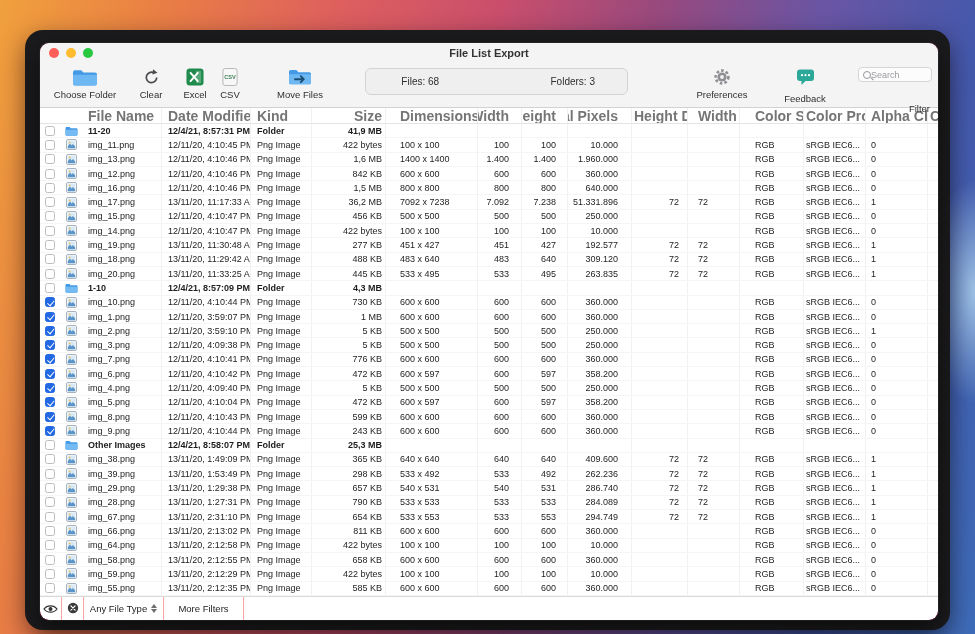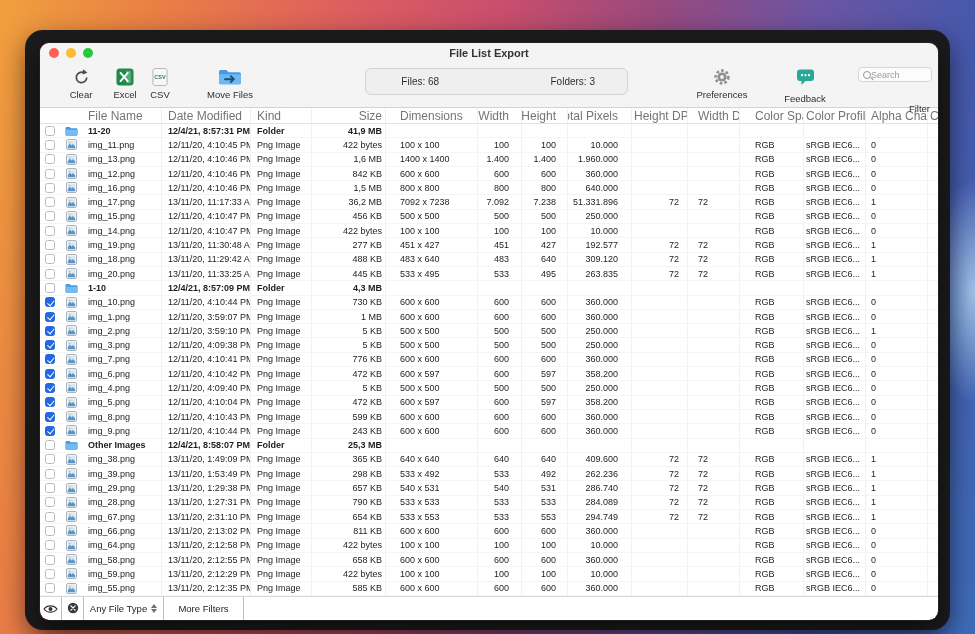--- a/index.html
+++ b/index.html
@@ -37,22 +37,22 @@
   .search-wrap{position:absolute;left:818px;top:4px;width:74px;}
   .search-field{height:15px;border:1px solid #d6d6d6;border-radius:4px;background:#fcfcfc;display:flex;align-items:center;
     padding:0 4px;box-sizing:border-box;}
   .mag{width:6px;height:6px;border:1.2px solid #98989d;border-radius:50%;position:relative;flex:0 0 auto;}
   .mag::after{content:"";position:absolute;width:3.5px;height:1.2px;background:#98989d;transform:rotate(45deg);right:-3px;bottom:-1.5px;}
   .search-ph{font-size:9px;color:#9b9ba0;}
   .filter-label{font-size:9.5px;color:#2f2f2f;text-align:right;margin-top:21px;padding-right:2px;}
 
   
   .thead{flex:0 0 16px;height:16px;display:flex;background:#fff;border-bottom:1px solid #e4e4e4;box-sizing:border-box;}
-  .hcell{display:flex;align-items:center;font-size:12px;color:#757575;box-sizing:border-box;
-    border-right:1px solid #f0f0f0;white-space:nowrap;overflow:hidden;}
+  .hcell{display:flex;align-items:center;font-size:14px;color:#757575;box-sizing:border-box;
+    border-right:1px solid #f0f0f0;white-space:nowrap;overflow:hidden;font-weight:bold;}
   .tbody{flex:1;background:#fff;overflow:hidden;}
   .row{display:flex;height:14.303px;box-sizing:border-box;border-bottom:1px solid #f5f5f5;}
   .cell{display:flex;align-items:center;height:100%;font-size:9px;color:#1d1d1f;box-sizing:border-box;
     border-right:1px solid #f1f1f1;white-space:nowrap;overflow:hidden;}
   .row.folder .cell{font-weight:700;}
 
   .c-check{width:20px;justify-content:center}
   .c-icon{width:22px;justify-content:center}
   .c-name{width:80px;padding-left:6px}
   .c-date{width:89px;padding-left:6px}
@@ -99,20 +99,29 @@
       <div class="titlebar">
         <div class="lights">
           <span class="light red"></span>
           <span class="light yellow"></span>
           <span class="light green"></span>
         </div>
         <div class="title">File List Export</div>
       </div>
 
       <div class="toolbar">
+        <div class="tb-item tb-choose">
+          <span class="tb-ico">
+            <svg width="26" height="19" viewBox="0 0 26 19">
+              <path d="M1 4.2 C1 3.1 1.9 2.2 3 2.2 L9.2 2.2 L11.4 4.5 L23 4.5 C24.1 4.5 25 5.4 25 6.5 L25 15.5 C25 16.6 24.1 17.5 23 17.5 L3 17.5 C1.9 17.5 1 16.6 1 15.5 Z" fill="#459ae6"></path>
+              <path d="M1 6.8 L25 6.8 L25 15.5 C25 16.6 24.1 17.5 23 17.5 L3 17.5 C1.9 17.5 1 16.6 1 15.5 Z" fill="#6db7f2"></path>
+            </svg>
+          </span>
+          <span class="tb-label">Choose Folder</span>
+        </div>
         <div class="tb-item tb-clear">
           <span class="tb-ico">
             <svg width="19" height="19" viewBox="0 0 20 20">
               <path d="M15.5 10 A5.5 5.5 0 1 1 12.6 5.1" fill="none" stroke="#4a4a4f" stroke-width="1.8"></path>
               <path d="M11.6 1.4 L16.3 5.1 L11 6.8 Z" fill="#4a4a4f"></path>
             </svg>
           </span>
           <span class="tb-label">Clear</span>
         </div>
         <div class="tb-item tb-excel">

